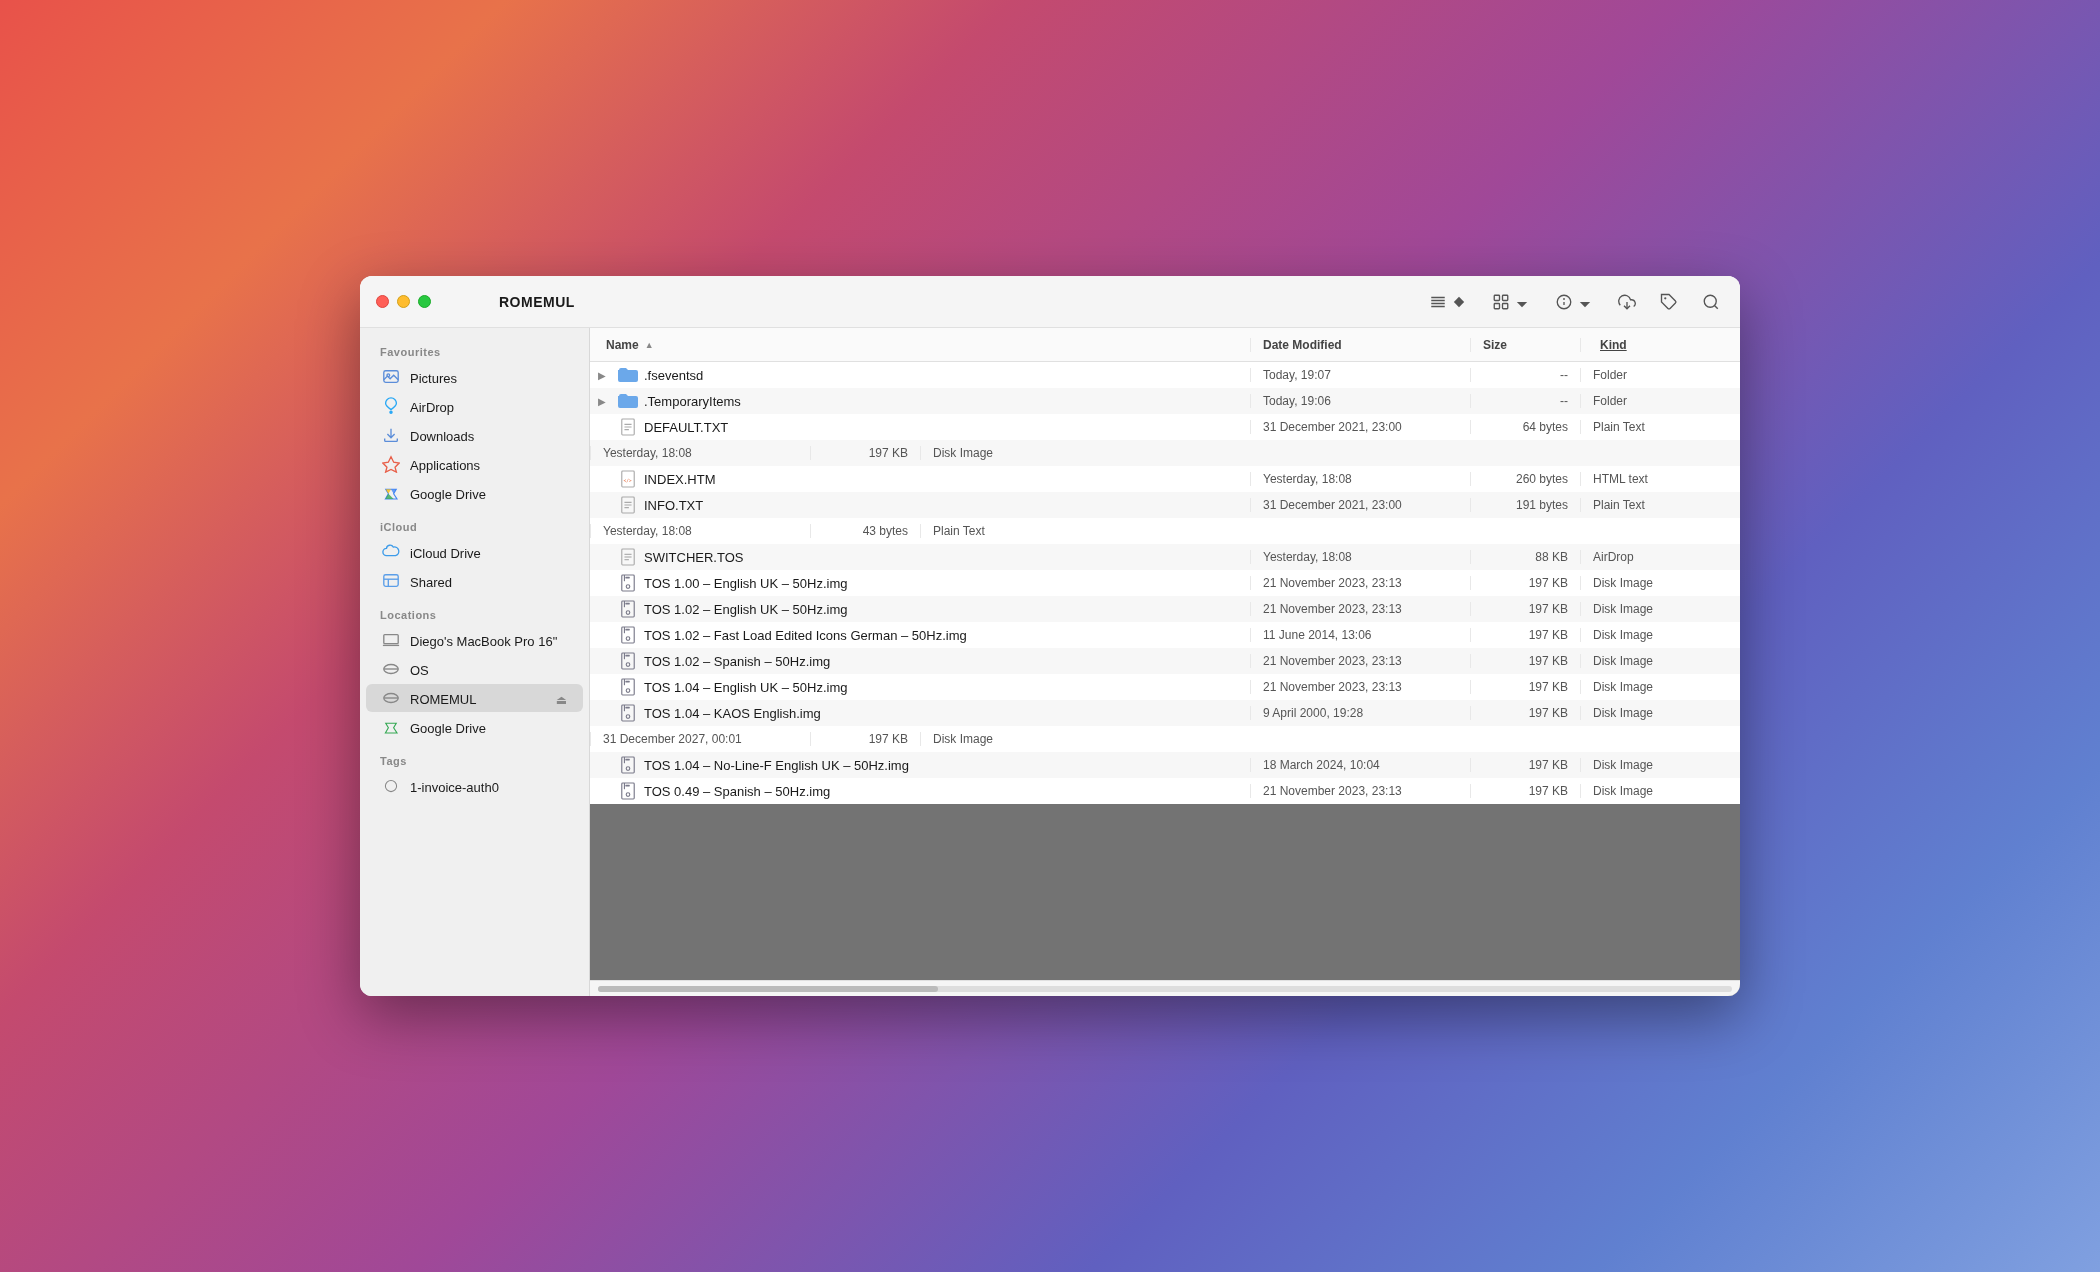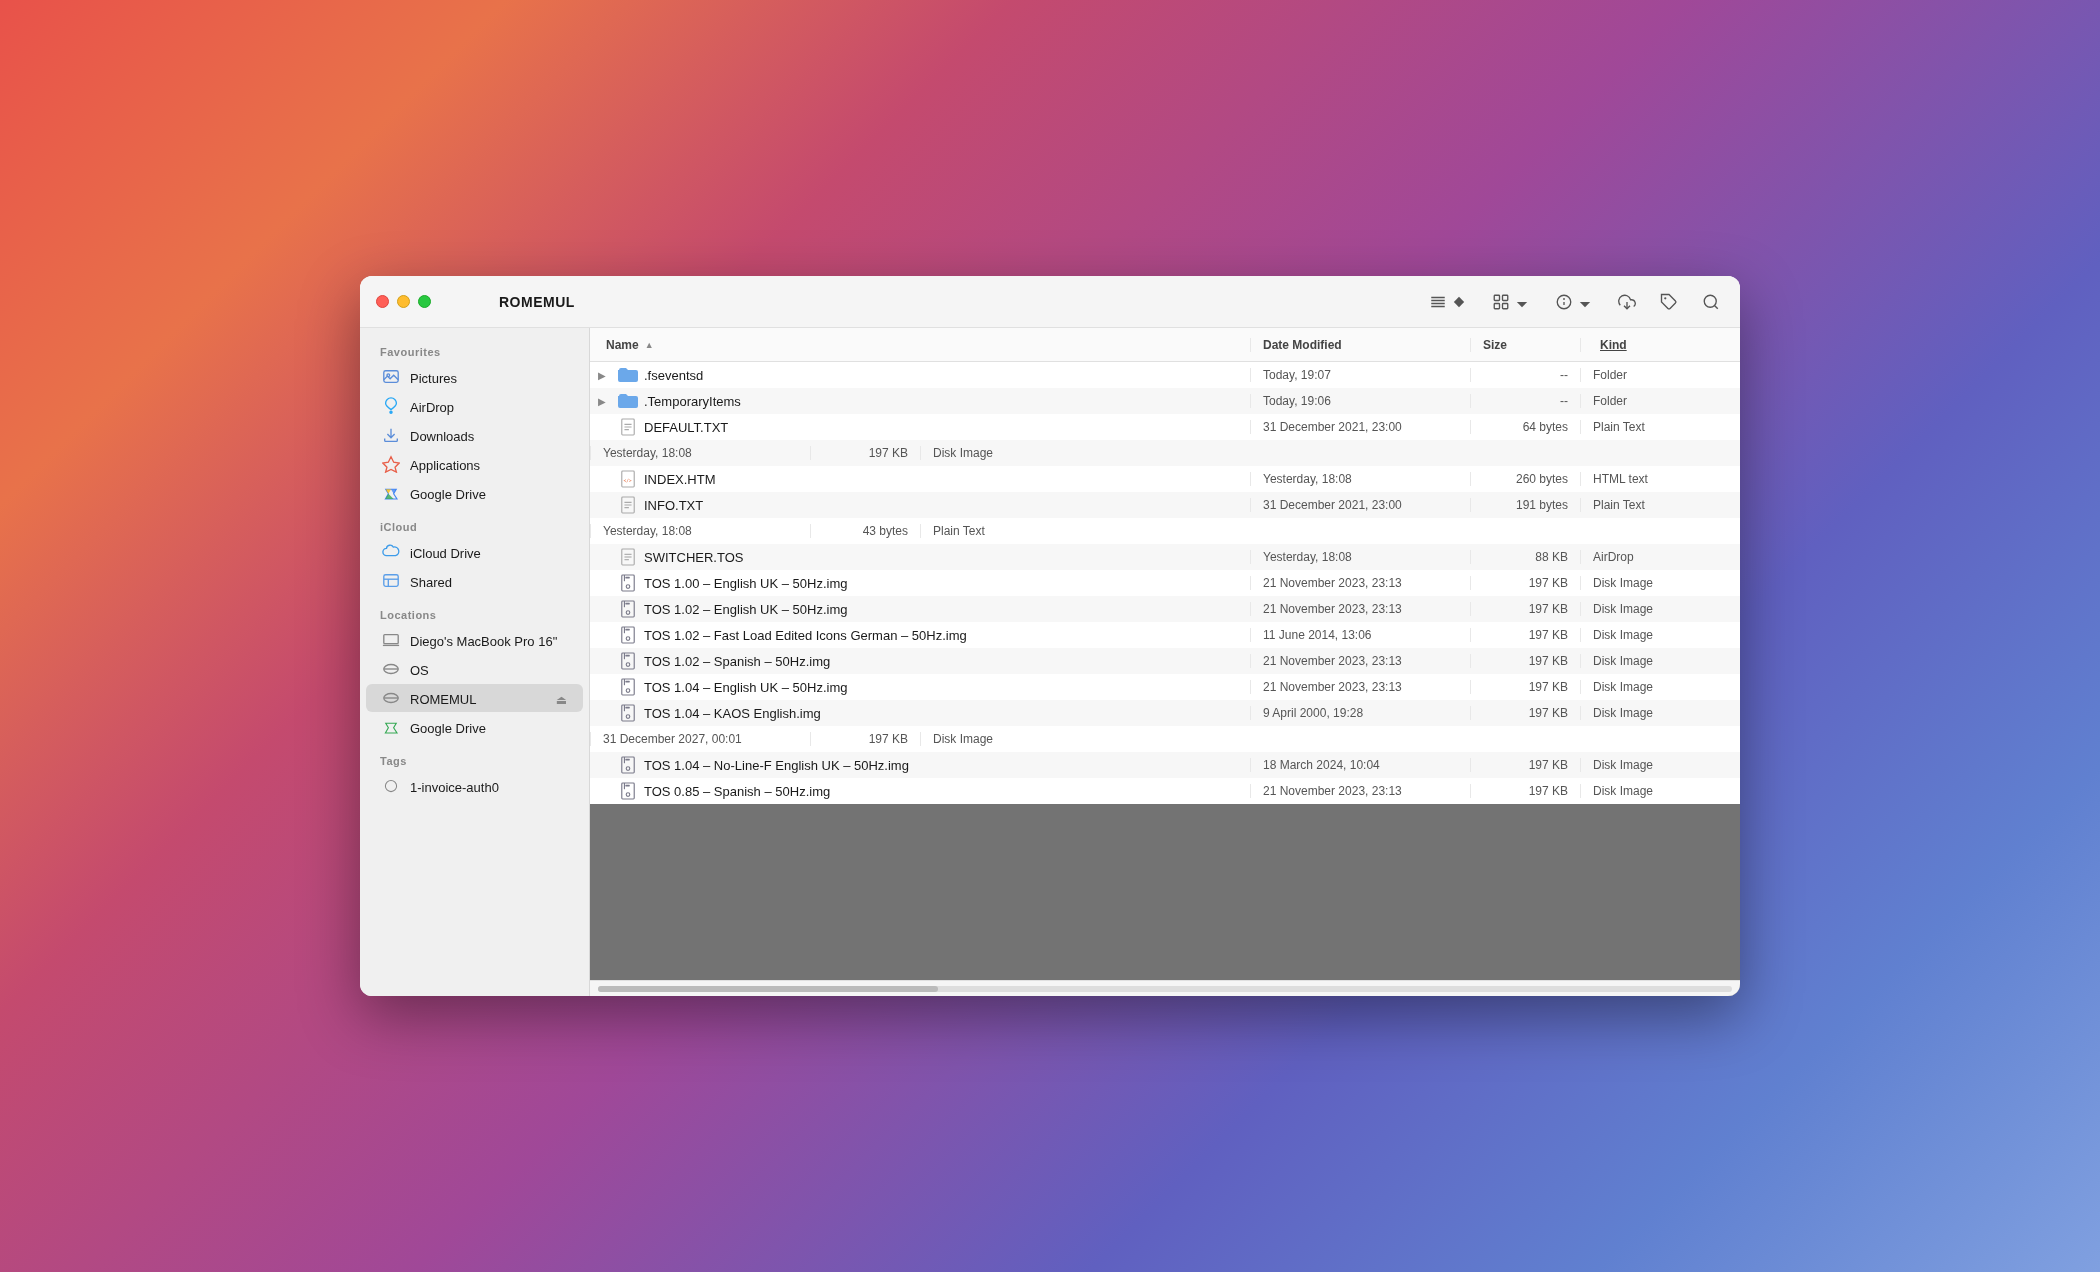--- a/index.html
+++ b/index.html
@@ -770,21 +770,21 @@
     <div class="file-cell-name">
       <span class="expand-arrow"></span>
       <span class="file-icon">
                 <svg viewBox="0 0 18 20" width="16" height="18" fill="none" stroke="#7a7a8a" stroke-width="1.3">
                   <rect x="2" y="1" width="14" height="18" rx="1"></rect>
                   <line x1="5" y1="1" x2="5" y2="8"></line>
                   <rect x="6" y="3" width="5" height="2" rx="0.5" fill="#7a7a8a" stroke="none"></rect>
                   <circle cx="9" cy="14" r="2" stroke="#7a7a8a"></circle>
                 </svg>
               </span>
-      <span class="fname">TOS 0.85 – Spanish – 50Hz.img</span>
+      <span class="fname">TOS 0.49 – Spanish – 50Hz.img</span>
     </div>
     <div class="file-cell-date">21 November 2023, 23:13</div>
     <div class="file-cell-size">197 KB</div>
     <div class="file-cell-kind">Disk Image</div>
   </div>
         </div>
 
       <div class="scrollbar-area">
         <div class="scrollbar-track">
           <div class="scrollbar-thumb"></div>

